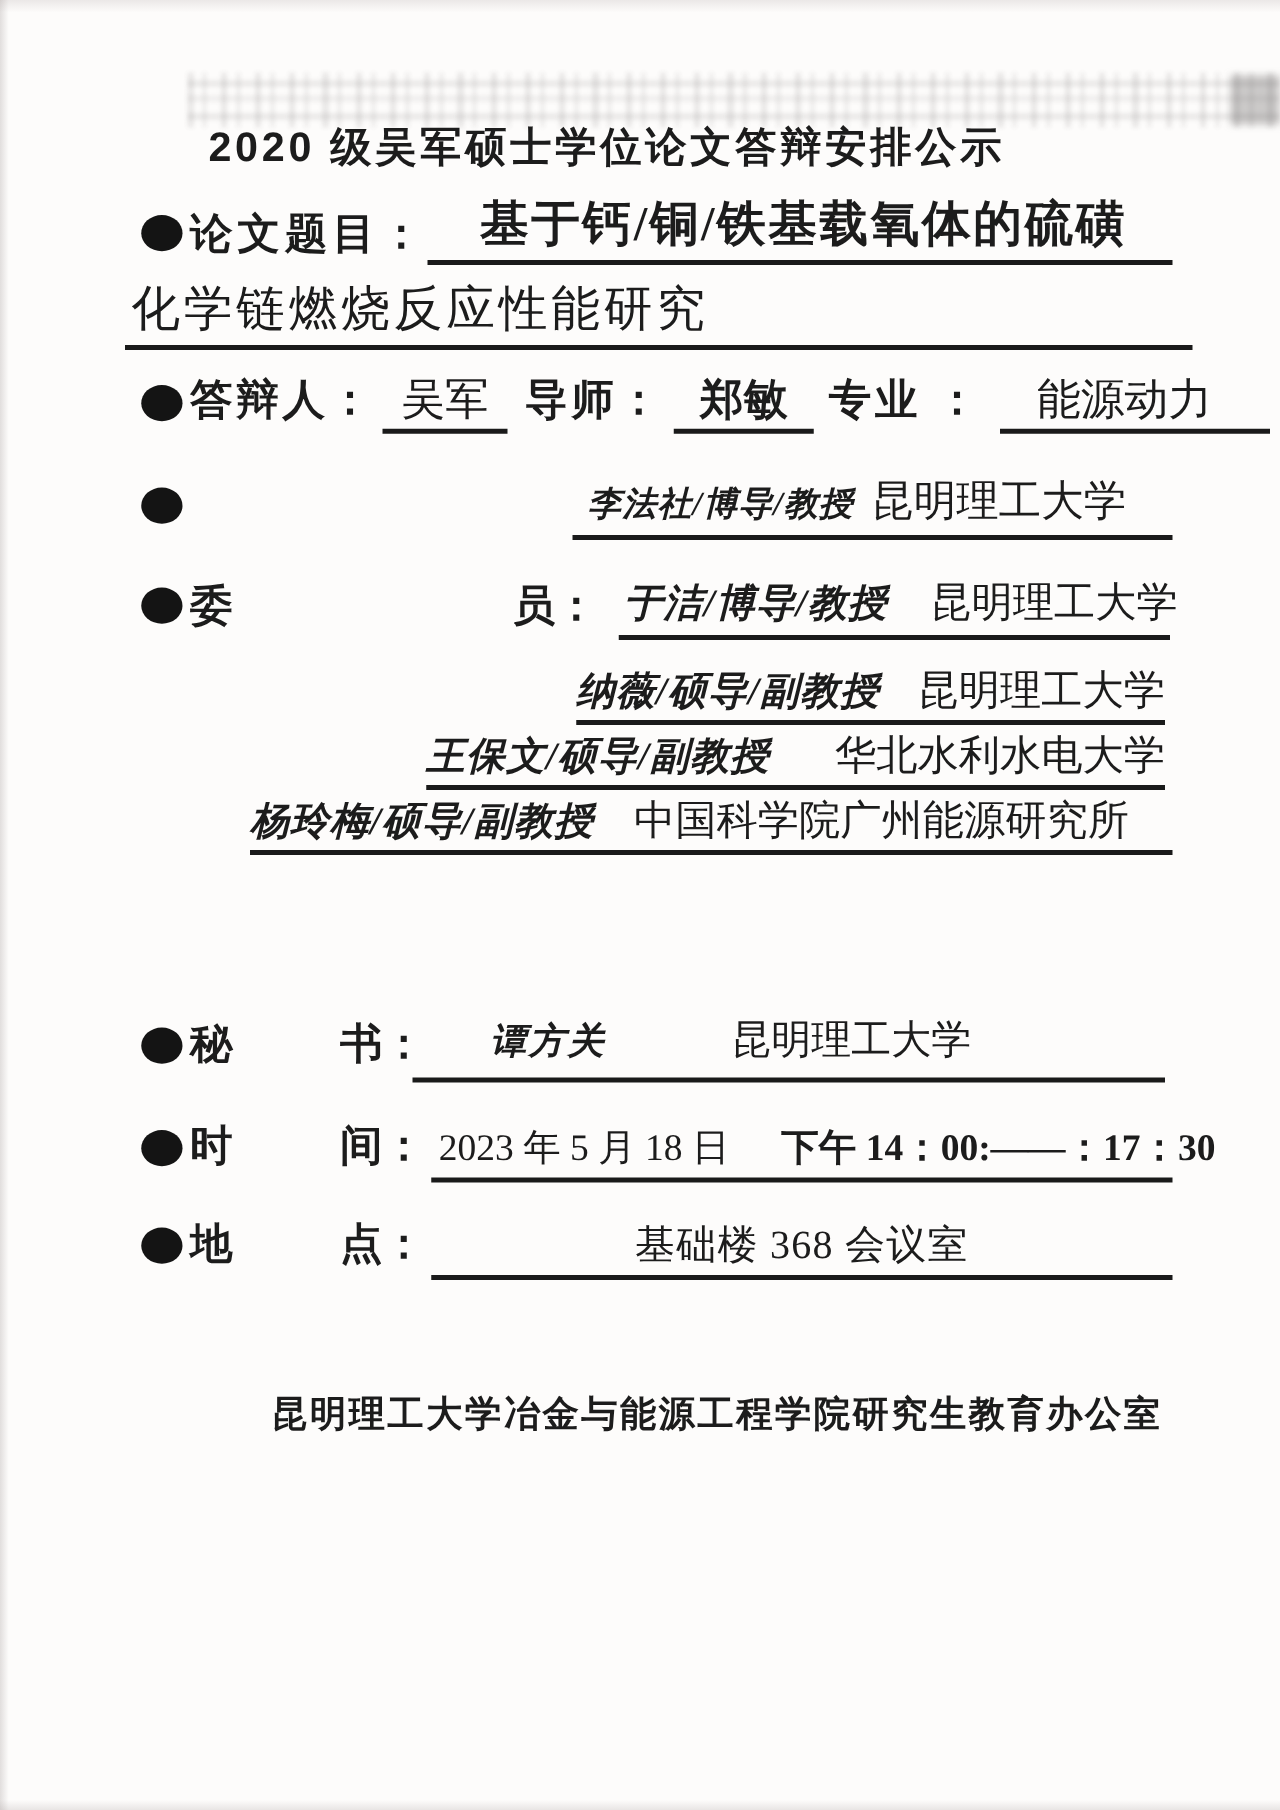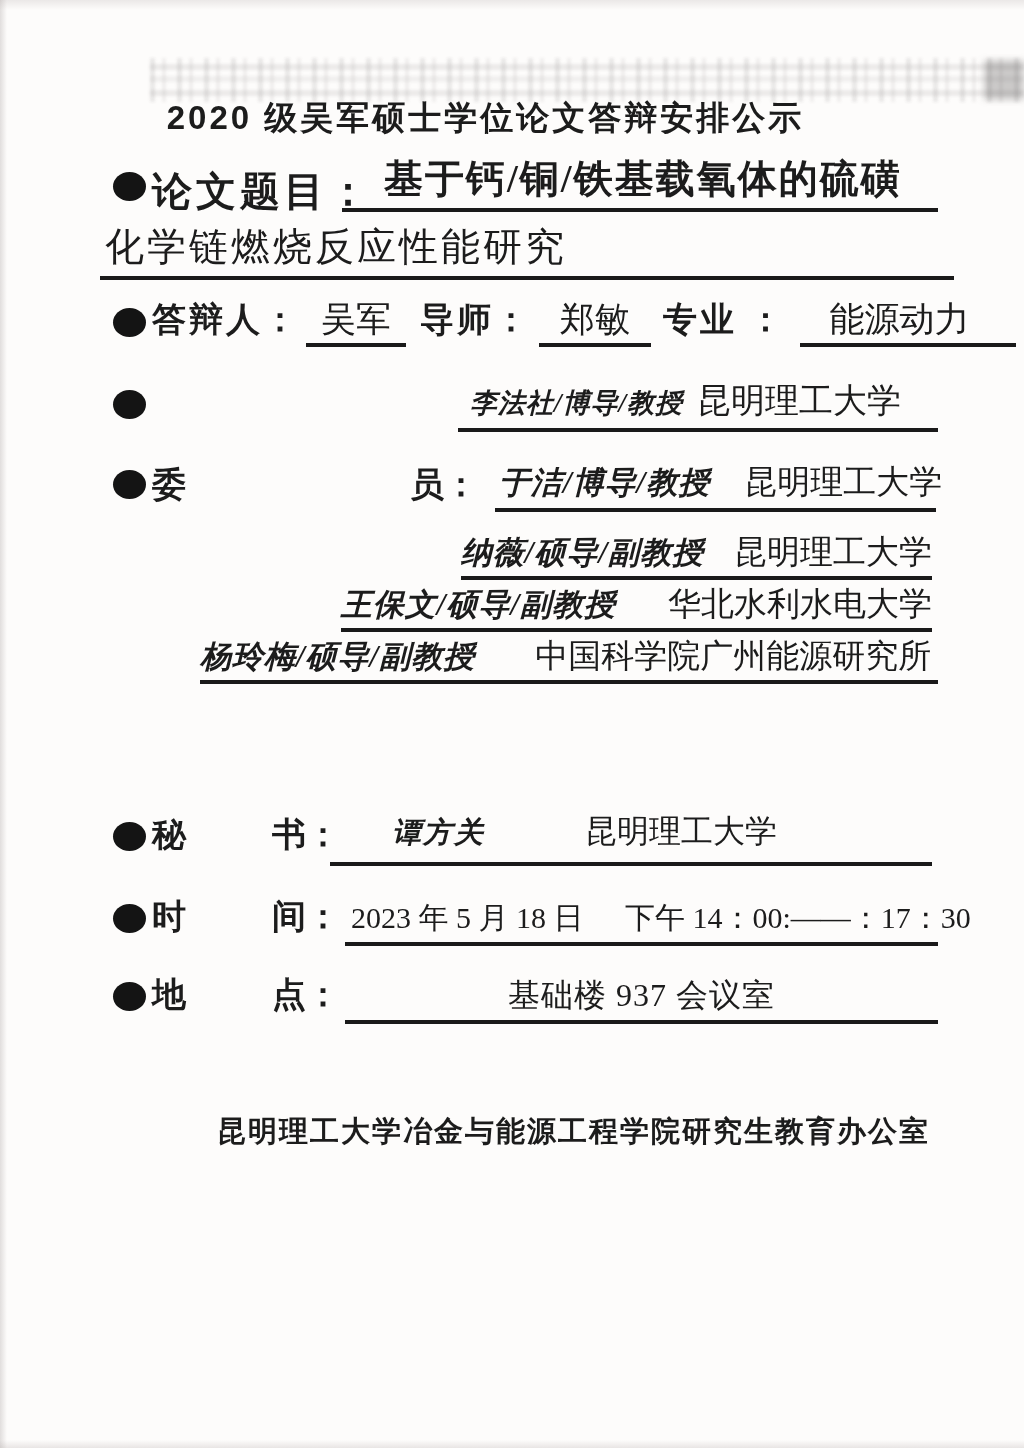--- a/index.html
+++ b/index.html
@@ -46,37 +46,37 @@
   
   .doc-title{
     left:0;right:86px;top:96px;text-align:center;
     font-size:33px;font-weight:bold;letter-spacing:3px;
     font-family:"Liberation Sans","DejaVu Sans",sans-serif;
     padding-left:33px;
   }
 
   
   .thesis-bullet{left:113px;top:172px;}
-  .thesis-label{left:152px;top:164px;font-size:40px;font-weight:bold;letter-spacing:4px;}
+  .thesis-label{left:152px;top:164px;font-size:34px;font-weight:bold;letter-spacing:4px;}
   .thesis-line1{
     left:342px;right:86px;top:152px;height:56px;
     font-size:39px;letter-spacing:2px;padding-left:42px;white-space:nowrap;font-weight:bold;
   }
   .thesis-line2{
     left:100px;right:70px;top:220px;height:56px;
     font-size:39px;letter-spacing:3px;padding-left:5px;white-space:nowrap;
   }
 
   
   .def-bullet{left:113px;top:308px;}
   .def-row{left:152px;top:296px;height:52px;white-space:nowrap;font-size:35px;}
   .def-row .lbl{font-weight:bold;letter-spacing:3px;font-size:34px;}
   .def-row .val{display:inline-block;text-align:center;}
   .v-name{min-width:100px;margin-left:6px;margin-right:14px;}
-  .v-advisor{min-width:112px;margin-left:8px;margin-right:12px;}
+  .v-advisor{min-width:112px;margin-left:8px;margin-right:12px;font-weight:bold;}
   .v-major{min-width:200px;margin-left:14px;padding-right:16px;}
 
   
   .chair-bullet{left:113px;top:390px;}
   .chair-label{left:152px;top:380px;font-size:34px;font-weight:bold;letter-spacing:2px;}
   .chair-line{left:458px;right:86px;top:378px;height:50px;white-space:nowrap;padding-left:12px;}
   .chair-line .name{font-size:27px;letter-spacing:1px;}
   .chair-line .aff{font-size:34px;margin-left:10px;}
 
   
@@ -86,37 +86,37 @@
   .mem-line{white-space:nowrap;text-align:left;}
   .mem-line .name{font-size:31px;letter-spacing:1px;}
   .mem-line .aff{font-size:33px;}
   .mem0{left:495px;right:88px;top:460px;height:48px;padding-left:4px;}
   .mem0 .aff{margin-left:30px;}
   .mem1{right:92px;top:530px;height:46px;}
   .mem1 .aff{margin-left:26px;}
   .mem2{right:92px;top:582px;height:46px;}
   .mem2 .aff{margin-left:48px;}
   .mem3{left:200px;right:86px;top:634px;height:46px;}
-  .mem3 .aff{margin-left:56px;}
+  .mem3 .aff{margin-left:28px;}
 
   
   .sec-bullet{left:113px;top:822px;}
   .sec-l1{left:152px;top:812px;font-size:34px;font-weight:bold;}
   .sec-l2{left:272px;top:812px;font-size:34px;font-weight:bold;}
   .sec-line{left:330px;right:92px;top:810px;height:52px;white-space:nowrap;}
   .sec-line .name{font-size:29px;margin-left:62px;letter-spacing:2px;}
   .sec-line .aff{font-size:32px;margin-left:96px;}
 
   
   .time-bullet{left:113px;top:904px;}
   .time-l1{left:152px;top:894px;font-size:34px;font-weight:bold;}
   .time-l2{left:272px;top:894px;font-size:34px;font-weight:bold;}
   .time-line{left:345px;right:86px;top:898px;height:44px;white-space:nowrap;font-size:30px;}
   .time-line .d{margin-left:6px;}
-  .time-line .r{margin-left:34px;}
+  .time-line .r{margin-left:34px;font-weight:bold;}
 
   
   .loc-bullet{left:113px;top:982px;}
   .loc-l1{left:152px;top:972px;font-size:34px;font-weight:bold;}
   .loc-l2{left:272px;top:972px;font-size:34px;font-weight:bold;}
   .loc-line{left:345px;right:86px;top:974px;height:46px;text-align:center;font-size:32px;letter-spacing:1px;}
 
   
   .footer-office{right:94px;top:1112px;font-size:29px;font-weight:bold;letter-spacing:2px;white-space:nowrap;font-family:Liberation Serif, serif;}
   .footer-date{right:94px;top:1168px;font-size:30px;letter-spacing:2px;white-space:nowrap;}
@@ -183,17 +183,17 @@
   <div class="abs time-l1">时</div>
   <div class="abs time-l2">间：</div>
   <div class="abs u time-line">
     <span class="d">2023 年 5 月 18 日</span>
     <span class="r">下午 14：00:——：17：30</span>
   </div>
 
   <span class="abs bullet loc-bullet"></span>
   <div class="abs loc-l1">地</div>
   <div class="abs loc-l2">点：</div>
-  <div class="abs u loc-line">基础楼 937 会议室</div>
+  <div class="abs u loc-line">基础楼 368 会议室</div>
 
   <div class="abs footer-office">昆明理工大学冶金与能源工程学院研究生教育办公室</div>
 
 </div>
 
 </body></html>

